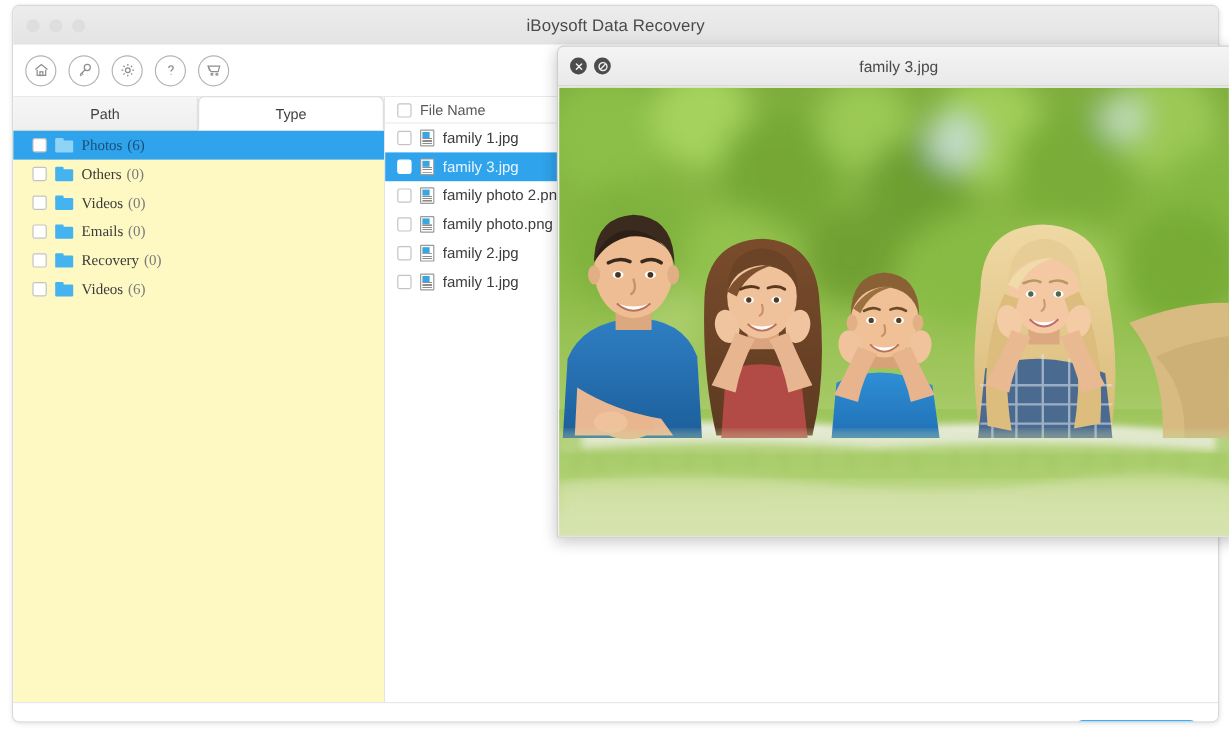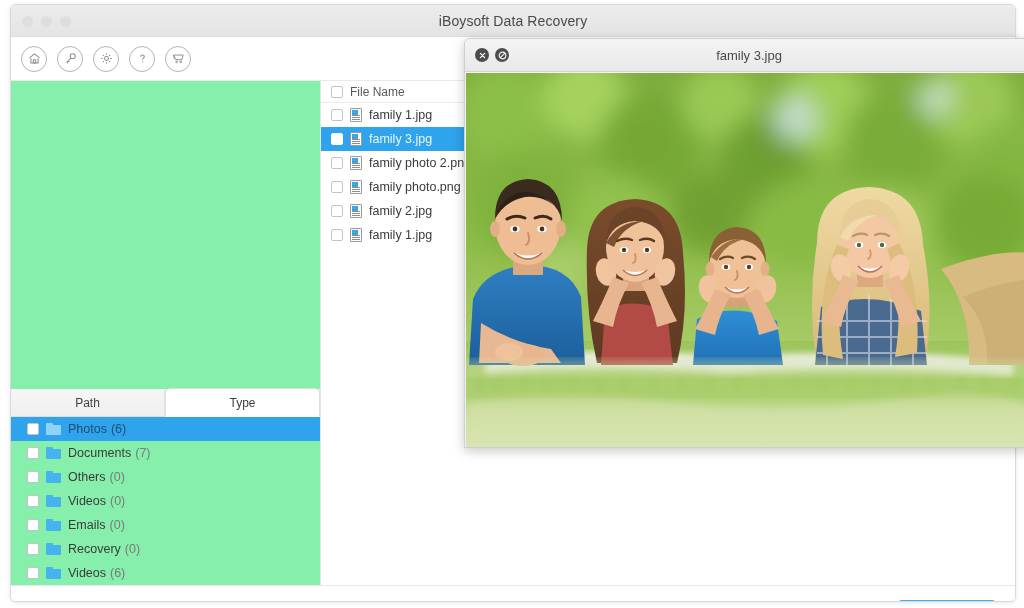--- a/index.html
+++ b/index.html
@@ -76,24 +76,23 @@
   .content {
     position: relative;
     height: 504px;
     display: flex;
   }
 
   
   .sidebar {
     width: 310px;
     border-right: 1px solid #e4e4e4;
-    background: #86efac;
+    background: #fef9c3;
     display: flex;
     flex-direction: column;
-    justify-content: flex-end;
   }
   .tabs {
     display: flex;
     height: 28px;
     background: linear-gradient(#f6f6f6, #efefef);
     border-bottom: 1px solid #dedede;
   }
   .tab {
     flex: 1;
     display: flex; align-items: center; justify-content: center;
@@ -114,20 +113,21 @@
     box-shadow: 0 -1px 0 #dedede;
   }
   .cat-list { padding-top: 0; }
   .cat-row {
     height: 24px;
     display: flex;
     align-items: center;
     padding-left: 16px;
     font-size: 12.5px;
     color: #3b3b3b;
+    font-family: Liberation Serif, serif;
   }
   .cat-row.selected { background: #2fa3ec; color: #ffffff; }
   .cat-row.selected .cat-label { color: #1b4f73; }
   .cat-row.selected .cat-count { color: #1b4f73; }
   .cb {
     width: 12px; height: 12px;
     border: 1px solid #c3c3c3;
     background: #ffffff;
     border-radius: 2px;
     margin-right: 7px;
@@ -336,29 +336,20 @@
         </div>
         <div class="cat-list">
           <div class="cat-row selected">
             <span class="cb"></span>
             <span class="folder">
                 <span class="tabtop"></span>
                 <span class="body"></span>
               </span>
             <span class="cat-label">Photos</span>
             <span class="cat-count">(6)</span>
-          </div>
-          <div class="cat-row">
-            <span class="cb"></span>
-            <span class="folder">
-                <span class="tabtop"></span>
-                <span class="body"></span>
-              </span>
-            <span class="cat-label">Documents</span>
-            <span class="cat-count">(7)</span>
           </div>
           <div class="cat-row">
             <span class="cb"></span>
             <span class="folder">
                 <span class="tabtop"></span>
                 <span class="body"></span>
               </span>
             <span class="cat-label">Others</span>
             <span class="cat-count">(0)</span>
           </div>

